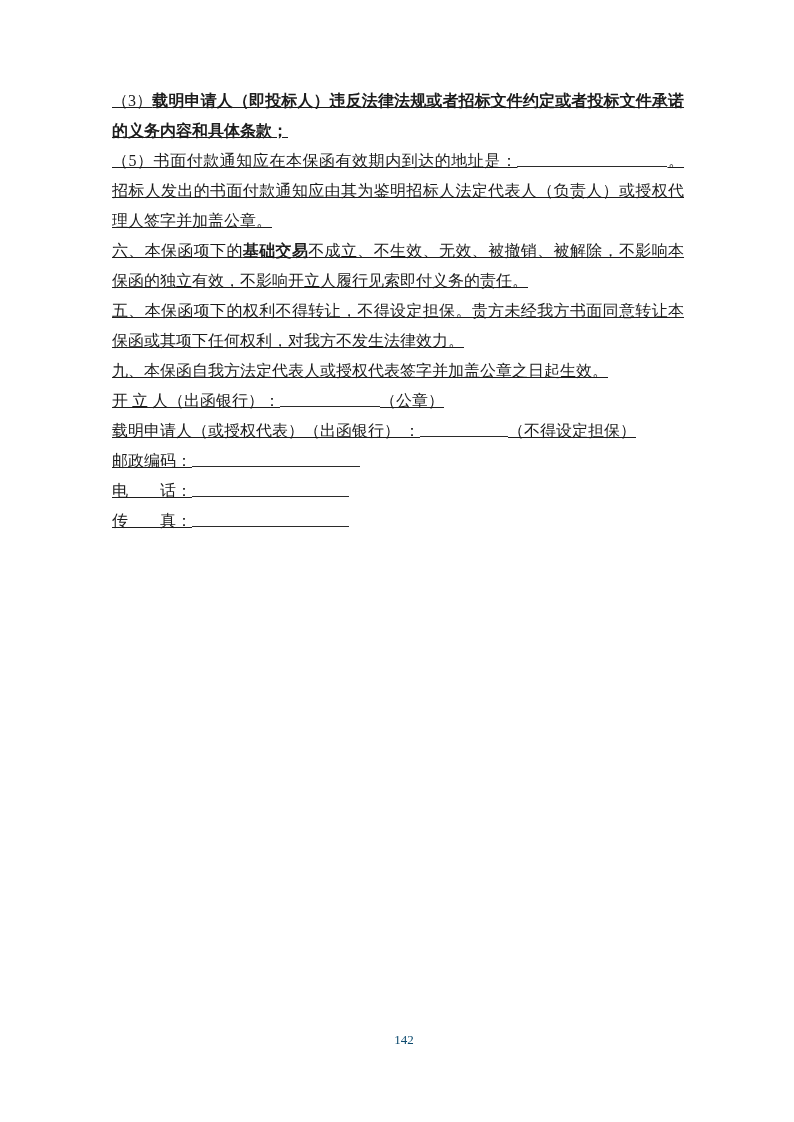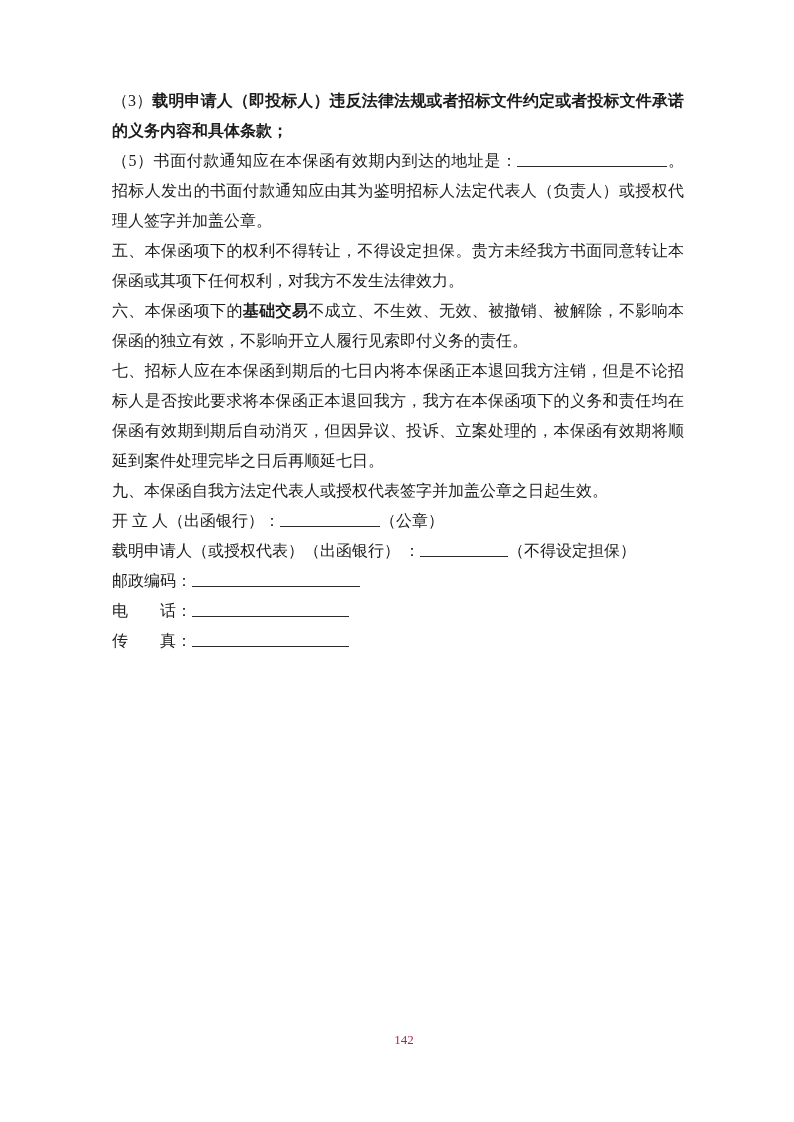--- a/index.html
+++ b/index.html
@@ -22,50 +22,50 @@
     left: 112px;
     width: 572px;
     font-size: 16px;
     line-height: 30px;
     text-align: justify;
     text-justify: inter-character;
   }
   p.para {
     margin: 0;
     padding: 0;
+    text-decoration: underline;
   }
   .run { font-weight: normal; }
   .run.bold { font-weight: bold; }
   .blank {
     display: inline-block;
     height: 2px;
     border-bottom: 1px solid #2b2b2b;
     vertical-align: -1px;
   }
   .footer {
     position: absolute;
     left: 0;
     right: 0;
     top: 1032px;
     text-align: center;
     font-size: 13px;
-    color: #be185d;
+    color: #0c4a6e;
     margin-left: 14px;
   }
 </style>
 </head>
 <body>
 
 <div class="page">
   <div class="doc-body">
       <p class="para"><span class="run">（3）</span><span class="run bold">载明申请人（即投标人）违反法律法规或者招标文件约定或者投标文件承诺的义务内容和具体条款；</span></p>
       <p class="para"><span class="run">（5）书面付款通知应在本保函有效期内到达的地址是：</span><span class="blank" style="width: 150px;"></span><span class="run">。招标人发出的书面付款通知应由其为鉴明招标人法定代表人（负责人）或授权代理人签字并加盖公章。</span></p>
+      <p class="para"><span class="run">六、本保函项下的</span><span class="run bold">基础交易</span><span class="run">不成立、不生效、无效、被撤销、被解除，不影响本保函的独立有效，不影响开立人履行见索即付义务的责任。</span></p>
       <p class="para"><span class="run">五、本保函项下的权利不得转让，不得设定担保。贵方未经我方书面同意转让本保函或其项下任何权利，对我方不发生法律效力。</span></p>
-      <p class="para"><span class="run">六、本保函项下的</span><span class="run bold">基础交易</span><span class="run">不成立、不生效、无效、被撤销、被解除，不影响本保函的独立有效，不影响开立人履行见索即付义务的责任。</span></p>
-      <p class="para"><span class="run">七、招标人应在本保函到期后的七日内将本保函正本退回我方注销，但是不论招标人是否按此要求将本保函正本退回我方，我方在本保函项下的义务和责任均在保函有效期到期后自动消灭，但因异议、投诉、立案处理的，本保函有效期将顺延到案件处理完毕之日后再顺延七日。</span></p>
       <p class="para"><span class="run">九、本保函自我方法定代表人或授权代表签字并加盖公章之日起生效。</span></p>
       <p class="para"><span class="run">开 立 人（出函银行）：</span><span class="blank" style="width: 100px;"></span><span class="run">（公章）</span></p>
       <p class="para"><span class="run">载明申请人（或授权代表）（出函银行） ：</span><span class="blank" style="width: 88px;"></span><span class="run">（不得设定担保）</span></p>
       <p class="para"><span class="run">邮政编码：</span><span class="blank" style="width: 168px;"></span></p>
       <p class="para"><span class="run">电　　话：</span><span class="blank" style="width: 157px;"></span></p>
       <p class="para"><span class="run">传　　真：</span><span class="blank" style="width: 157px;"></span></p>
     </div>
   <div class="footer">
     <span>142</span>
   </div>

